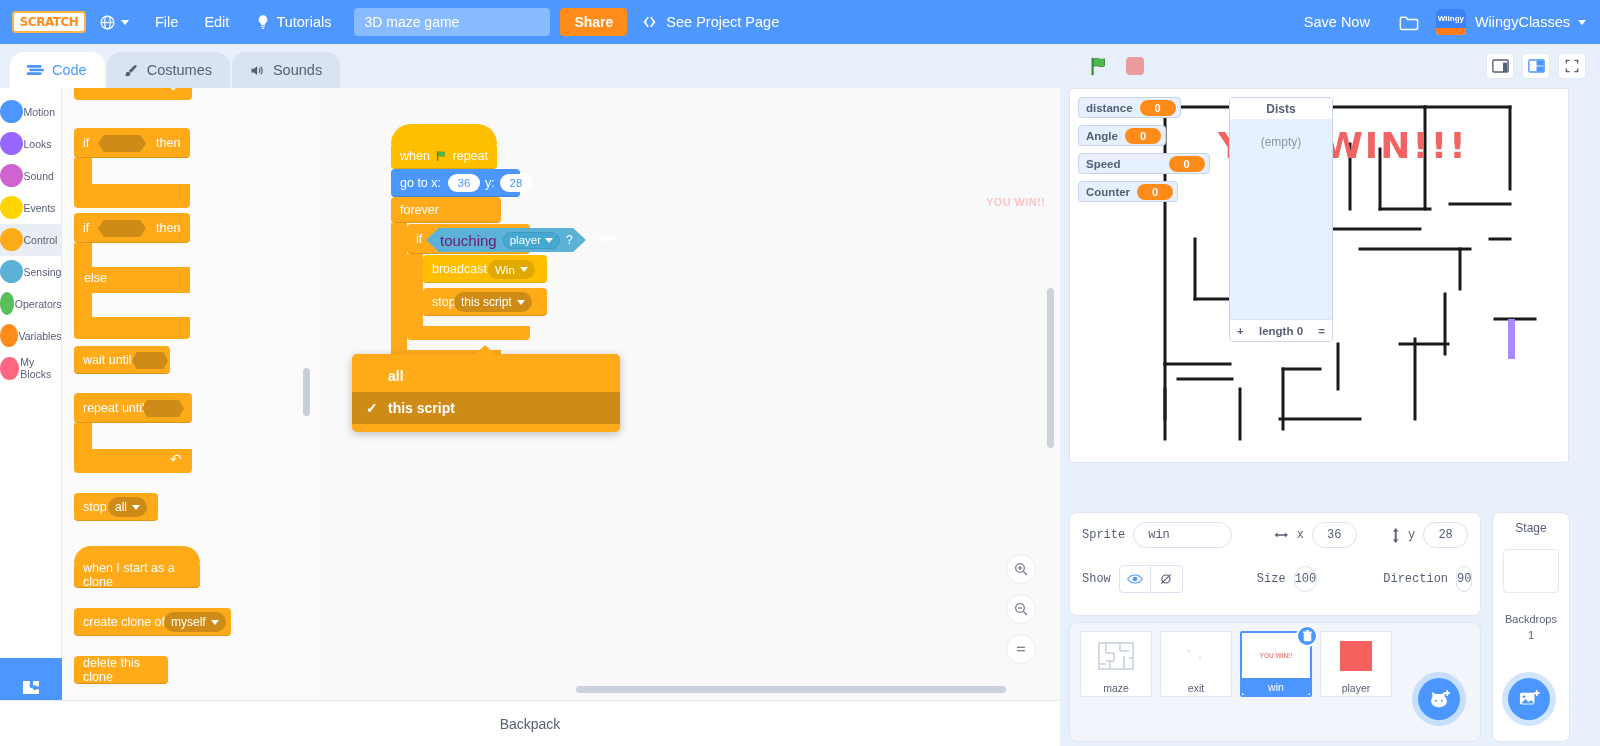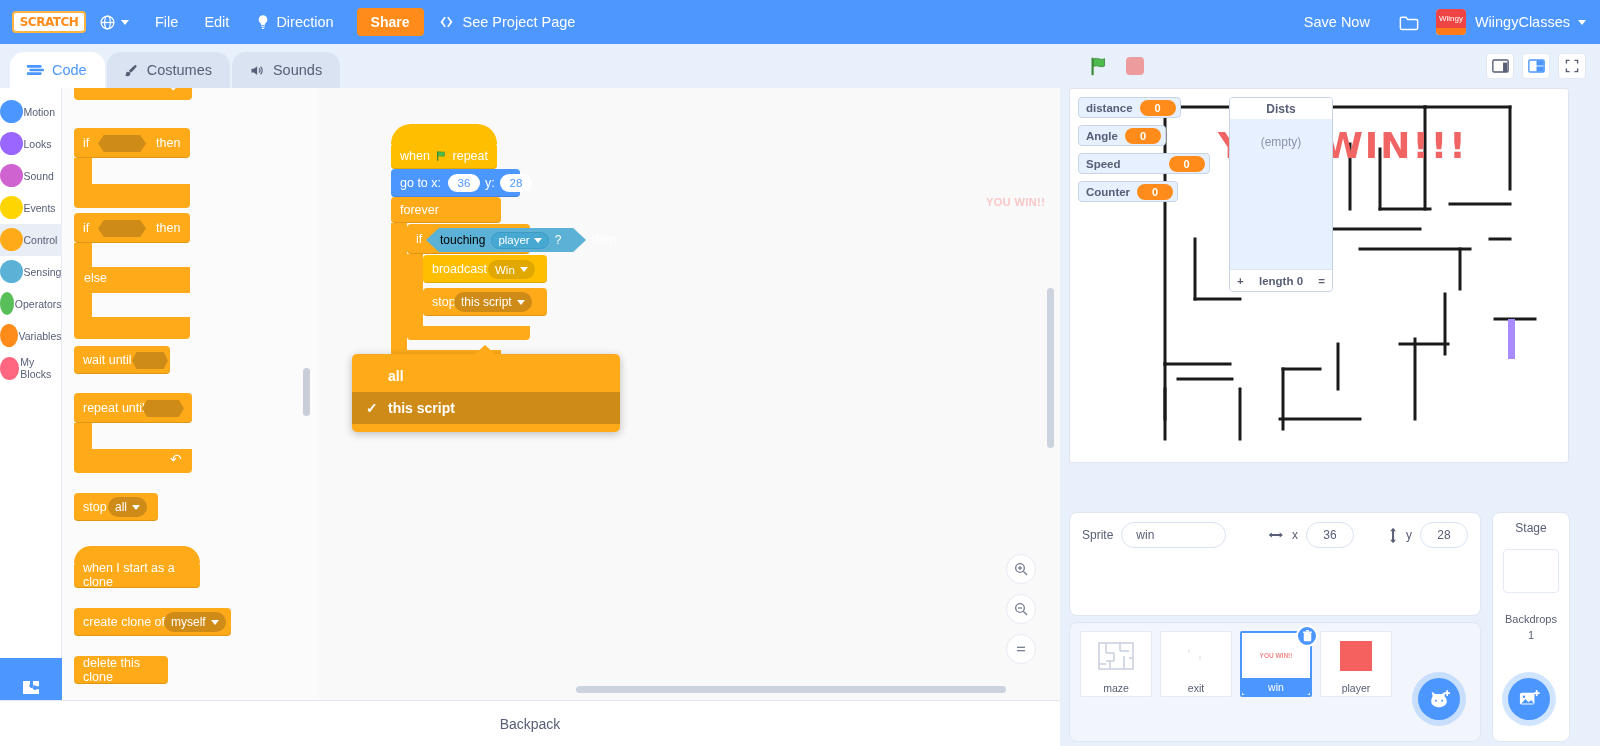--- a/index.html
+++ b/index.html
@@ -46,22 +46,22 @@
   }
   .proj-page { display: flex; align-items: center; gap: 8px; margin-left: 14px;
                font-size: 14.5px; cursor: pointer; }
   .spacer { flex: 1; }
   .save-now { font-size: 14.5px; padding: 0 12px; cursor: pointer; }
   .folder-ic { width: 22px; height: 19px; margin: 0 16px; cursor: pointer; }
   .user-ava {
     width: 30px; height: 26px; border-radius: 4px; background: #fff;
     display: flex; flex-direction: column; overflow: hidden; cursor: pointer;
   }
-  .ava-top { flex: 1; background: #ef4444; display:flex; align-items:center;
-             justify-content:center; color:#fff; font-size:8px; font-weight:normal;}
+  .ava-top { flex: 1; background: #3b82f6; display:flex; align-items:center;
+             justify-content:center; color:#fff; font-size:8px; font-weight:bold;}
   .ava-bot { height: 7px; background: #ff7a18; }
   .username { margin: 0 8px 0 9px; font-size: 14.5px; cursor: pointer; }
 
   
   .tabrow { position: absolute; left: 0; top: 44px; width: 1060px; height: 44px;
             background: #e8f0fc; display: flex; align-items: flex-end; padding-left: 10px; }
   .tab {
     height: 36px; padding: 0 18px 0 16px; display: flex; align-items: center; gap: 8px;
     border-radius: 14px 14px 0 0; font-size: 14.5px; color: #575e75; cursor: pointer;
     background: #d9e3f2; margin-right: 2px;
@@ -176,21 +176,21 @@
              padding-top: 16px; }
   .lm-foot { position: absolute; left: 0; bottom: 0; width: 100%; height: 22px;
              background: #fff; display: flex; align-items: center;
              justify-content: space-between; padding: 0 7px; font-size: 11.5px;
              color: #575e75; font-weight: bold; border-top: 1px solid #dde5f2; }
   .winmsg { position: absolute; color: #f06464; font-weight: bold;
             font-family: "DejaVu Sans", sans-serif; }
 
   
   .sp-panel { position: absolute; left: 9px; top: 468px; width: 412px; height: 104px;
-              background: #fff; border: 1px solid #dfe6f2; border-radius: 8px; }
+              background: #fff; border: 1px solid #dfe6f2; border-radius: 8px; font-family: Liberation Mono, monospace; }
   .sp-row { display: flex; align-items: center; height: 44px; padding: 0 12px; gap: 8px; }
   .sp-lbl { font-size: 12px; color: #575e75; }
   .pill { border: 1px solid #d9e3f2; border-radius: 14px; height: 26px;
           display: flex; align-items: center; justify-content: center;
           font-size: 12px; color: #575e75; background: #fff; }
   .eyebtn { width: 32px; height: 28px; border: 1px solid #d9e3f2;
             display: flex; align-items: center; justify-content: center; cursor: pointer; }
 
   .sp-list { position: absolute; left: 9px; top: 578px; width: 412px; height: 120px;
              background: #f2f6fc; border: 1px solid #dfe6f2; border-radius: 8px;
@@ -243,22 +243,23 @@
       <span class="caret"></span>
     </div>
     <div class="mb-item">File</div>
     <div class="mb-item">Edit</div>
     <div class="mb-item">
       <svg width="16" height="18" viewBox="0 0 24 24" fill="#fff">
         <path d="M12 2a6.5 6.5 0 0 0-3.7 11.8c.5.4.8 1 .8 1.6V17h5.8v-1.6c0-.6.3-1.2.8-1.6A6.5 6.5 0 0 0 12 2z"></path>
         <rect x="9.2" y="18.3" width="5.6" height="1.7" rx="0.8"></rect>
         <rect x="10" y="21" width="4" height="1.5" rx="0.7"></rect>
       </svg>
-      <span>Direction</span>
-    </div>
+      <span>Tutorials</span>
+    </div>
+    <input class="title-field" value="3D maze game" style="">
     <button class="share-btn">Share</button>
     <div class="proj-page">
       <svg width="17" height="16" viewBox="0 0 24 24" fill="#fff">
         <path d="M9 4 3 12l6 8 2-1.4L6.4 12 11 5.4z"></path>
           <path d="M15 4l6 8-6 8-2-1.4 4.6-6.6L13 5.4z"></path>
       </svg>
       <span>See Project Page</span>
     </div>
     <div class="spacer"></div>
     <div class="save-now">Save Now</div>
@@ -453,21 +454,21 @@
       <div class="cmouth" style="left:73px; top:135px; width:16px; height:130px;"></div>
       <div class="cmouth" style="left:73px; top:262px; width:110px; height:14px; border-radius:0 0 4px 4px;"></div>
     </div>
 
     <div>
       <div class="blk ctrl" style="left:89px; top:136px; width:123px; height:30px;">
         <span>if</span>
       </div>
 
       <div style="position:absolute;left:108px;top:140px;width:160px;height:24px;background:#5cb1d6;clip-path:polygon(8% 0,92% 0,100% 50%,92% 100%,8% 100%,0 50%);display:flex;align-items:center;padding-left:14px;gap:6px">
-        <span style="color:#000000;font-size:12px">touching</span>
+        <span style="color:#701a75;font-size:15px">touching</span>
         <div style="background:#47a8d1;border:1px solid #3f9ac2;border-radius:12px;height:17px;padding:0 6px;display:flex;align-items:center;gap:4px">
           <span style="color:#fff;font-size:11.5px">player</span>
           <span class="dd-ar"></span>
         </div>
         <span style="color:#fff;font-size:12px">?</span>
       </div>
       <span style="position:absolute;left:274px;top:144px;color:#fff;font-size:12.5px">then</span>
       <div class="cmouth" style="left:89px; top:166px; width:16px; height:74px;"></div>
       <div class="cmouth" style="left:89px; top:238px; width:123px; height:14px; border-radius:0 0 4px 4px;"></div>
     </div>
@@ -617,21 +618,21 @@
       </div>
       <div class="mon" style="left:8px; top:64px;gap:48px;">
         <span>Speed</span>
         <span class="mon-val">0</span>
       </div>
       <div class="mon" style="left:8px; top:92px;">
         <span>Counter</span>
         <span class="mon-val">0</span>
       </div>
 
-      <div class="listmon" style="left:159px; top:8px; width:104px; height:195px;">
+      <div class="listmon" style="left:159px; top:8px; width:104px; height:245px;">
         <div class="lm-head">Dists</div>
         <div class="lm-body">(empty)</div>
         <div class="lm-foot">
           <span>+</span>
           <span>length 0</span>
           <span>=</span>
         </div>
       </div>
     </div>
 
@@ -643,20 +644,41 @@
           <path d="M1 7l5-4v2.6h12V3l5 4-5 4V8.4H6V11z"></path>
         </svg>
         <span class="sp-lbl">x</span>
         <div class="pill" style="width:52px">36</div>
         <svg width="11" height="17" style="margin-left:26px" viewBox="0 0 14 24" fill="#575e75">
           <path d="M7 1l4 5H8.4v12H11l-4 5-4-5h2.6V6H3z"></path>
         </svg>
         <span class="sp-lbl">y</span>
         <div class="pill" style="width:52px">28</div>
       </div>
+      <div class="sp-row">
+        <span class="sp-lbl">Show</span>
+        <div style="display:flex">
+          <div class="eyebtn" style="border-radius:4px 0 0 4px">
+            <svg width="16" height="12" viewBox="0 0 24 16" fill="none" stroke="#4c97ff" stroke-width="1.8">
+              <path d="M1 8s4-6 11-6 11 6 11 6-4 6-11 6S1 8 1 8z"></path>
+                <circle cx="12" cy="8" r="2.6" fill="#4c97ff"></circle>
+            </svg>
+          </div>
+          <div class="eyebtn" style="border-radius:0 4px 4px 0; border-left:none">
+            <svg width="16" height="14" viewBox="0 0 24 20" fill="none" stroke="#575e75" stroke-width="1.7">
+              <circle cx="12" cy="10" r="6"></circle>
+                <line x1="5" y1="17" x2="19" y2="3"></line>
+            </svg>
+          </div>
+        </div>
+        <span class="sp-lbl" style="margin-left:66px">Size</span>
+        <div class="pill" style="width:62px">100</div>
+        <span class="sp-lbl" style="margin-left:58px">Direction</span>
+        <div class="pill" style="width:62px">90</div>
+      </div>
     </div>
 
     <div class="sp-list">
       <div class="sp-card">
         <div class="sp-thumb">
           <svg width="40" height="32" viewBox="0 0 40 32">
             <g stroke="#c8d0de" stroke-width="1.5" fill="none">
               <rect x="3" y="3" width="34" height="26"></rect>
               <path d="M10 3v10M10 13h8M18 13v8M24 3v8M24 11h9M10 21h8M28 16v13M14 21v8M33 18h4M3 24h7"></path>
             </g>

